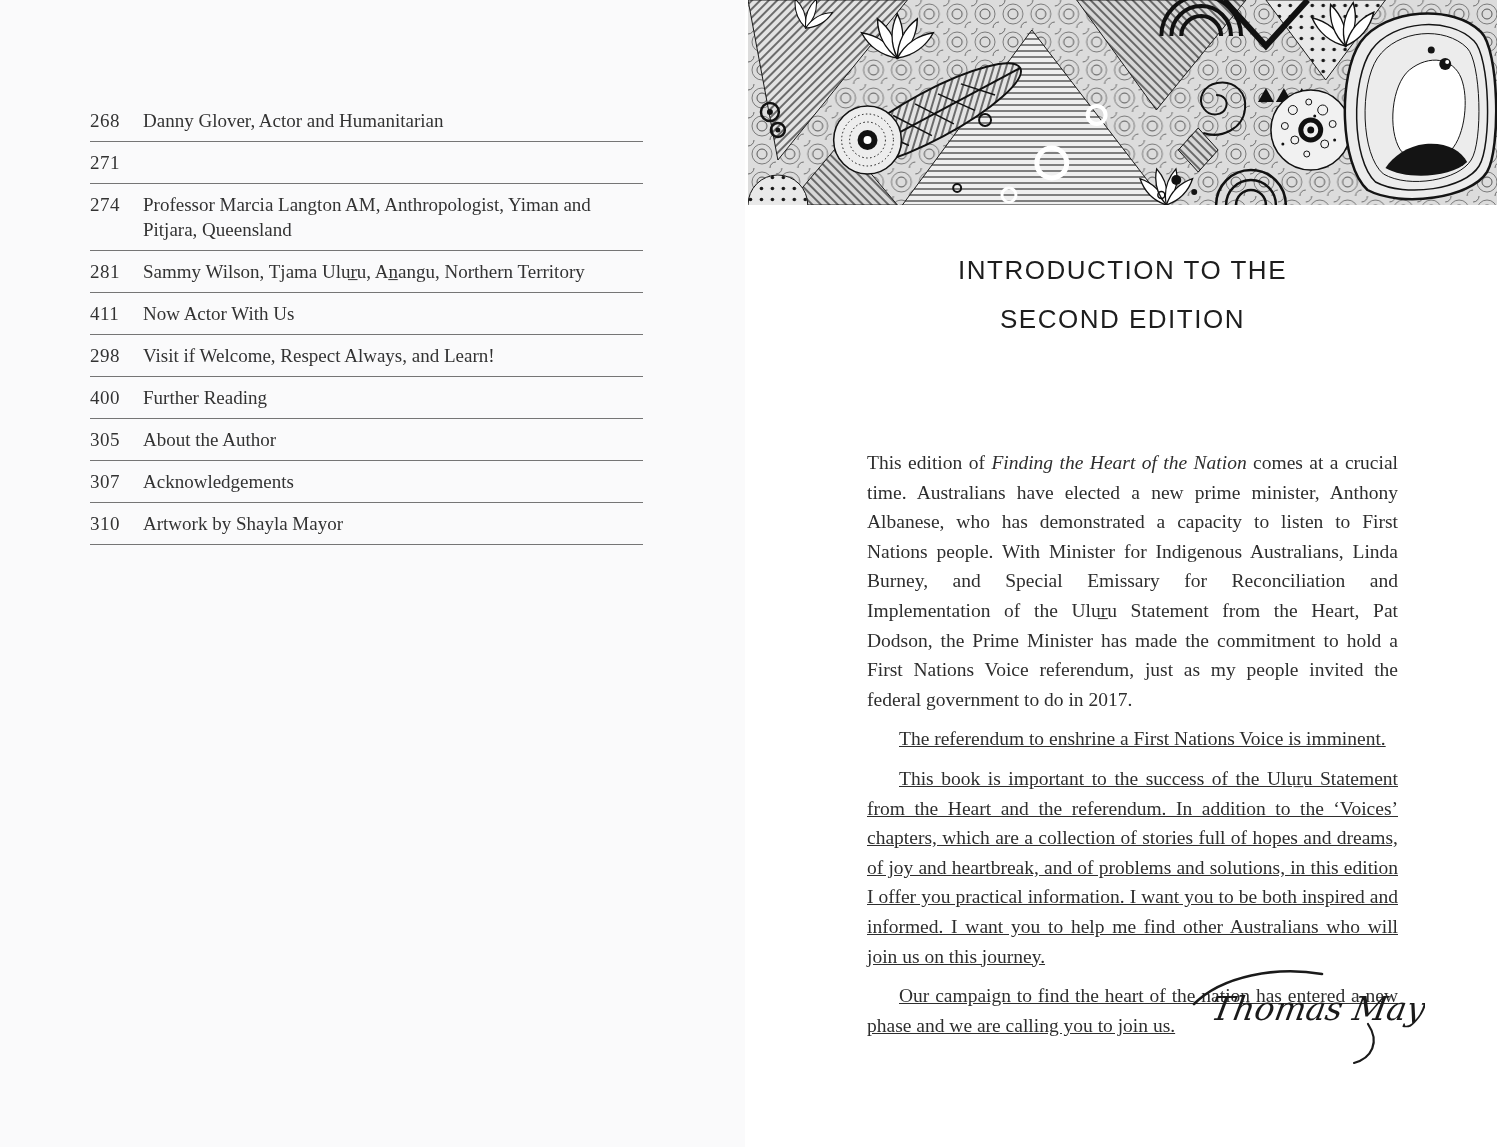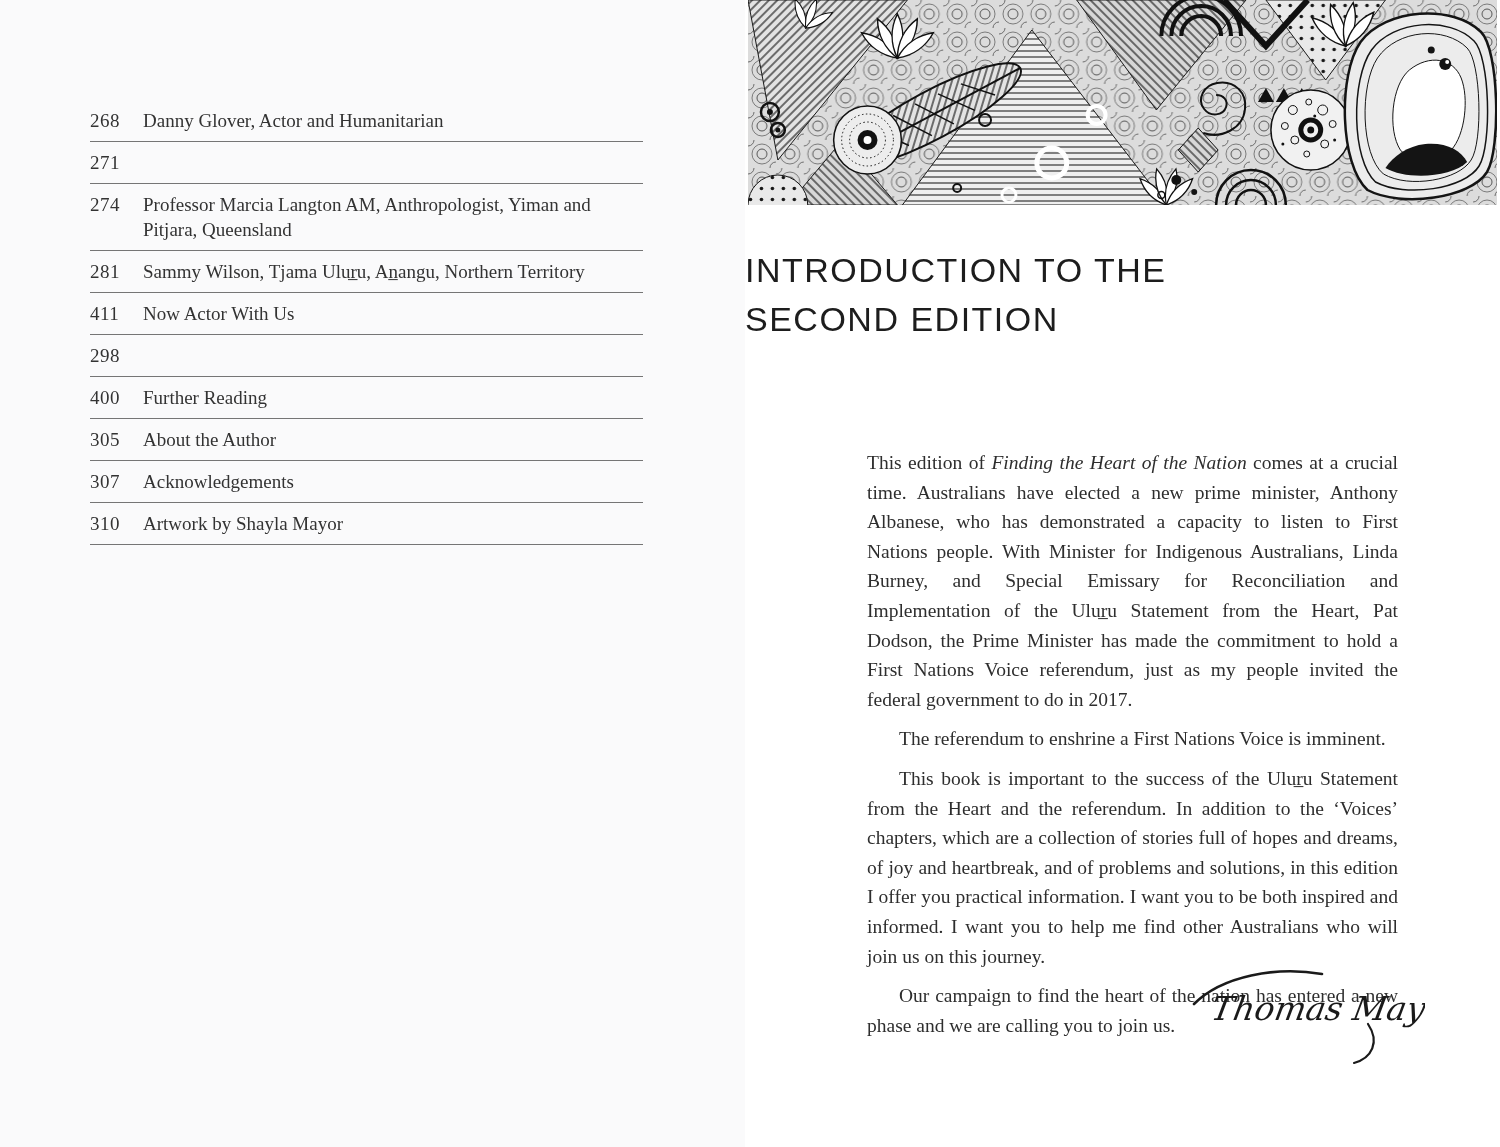--- a/index.html
+++ b/index.html
@@ -28,31 +28,32 @@
   }
   .toc-num { flex:0 0 53px; letter-spacing:0.5px; }
   .toc-title { flex:1; }
   
   .artwork {
     position:absolute; left:3px; top:0; width:749px; height:205px;
     display:block;
   }
   .heading {
     position:absolute; left:0; top:246px; width:100%;
+    text-align:center;
     font-family:"Liberation Sans", sans-serif;
-    font-size:34px; line-height:49px; letter-spacing:1.5px;
+    font-size:26px; line-height:49px; letter-spacing:1.5px;
     font-weight:400; color:#1d1d1d;
   }
   .bodytext {
     position:absolute; left:112px; top:438px; width:551px;
     font-size:19.5px; line-height:29.6px; color:#2e2e2e;
     text-align:justify;
   }
   .bodytext p { margin:10px; }
-  .bodytext p.indent { text-indent:32px; }
+  .bodytext p.indent { text-indent:32px;text-decoration:underline; }
   .bodytext .ital { font-style:italic; }
   .signature {
     position:absolute; left:445px; top:962px; width:235px; height:105px;
   }
 </style>
 </head>
 <body>
 
 <div class="page-left">
   <div class="toc">
@@ -70,20 +71,21 @@
     <div class="toc-row">
       <span class="toc-num">281</span>
       <span class="toc-title">Sammy Wilson, Tjama Ulur̲u, An̲angu, Northern Territory</span>
     </div>
     <div class="toc-row">
       <span class="toc-num">411</span>
       <span class="toc-title">Now Actor With Us</span>
     </div>
     <div class="toc-row">
       <span class="toc-num">298</span>
+      <span class="toc-title">Visit if Welcome, Respect Always, and Learn!</span>
     </div>
     <div class="toc-row">
       <span class="toc-num">400</span>
       <span class="toc-title">Further Reading</span>
     </div>
     <div class="toc-row">
       <span class="toc-num">305</span>
       <span class="toc-title">About the Author</span>
     </div>
     <div class="toc-row">

